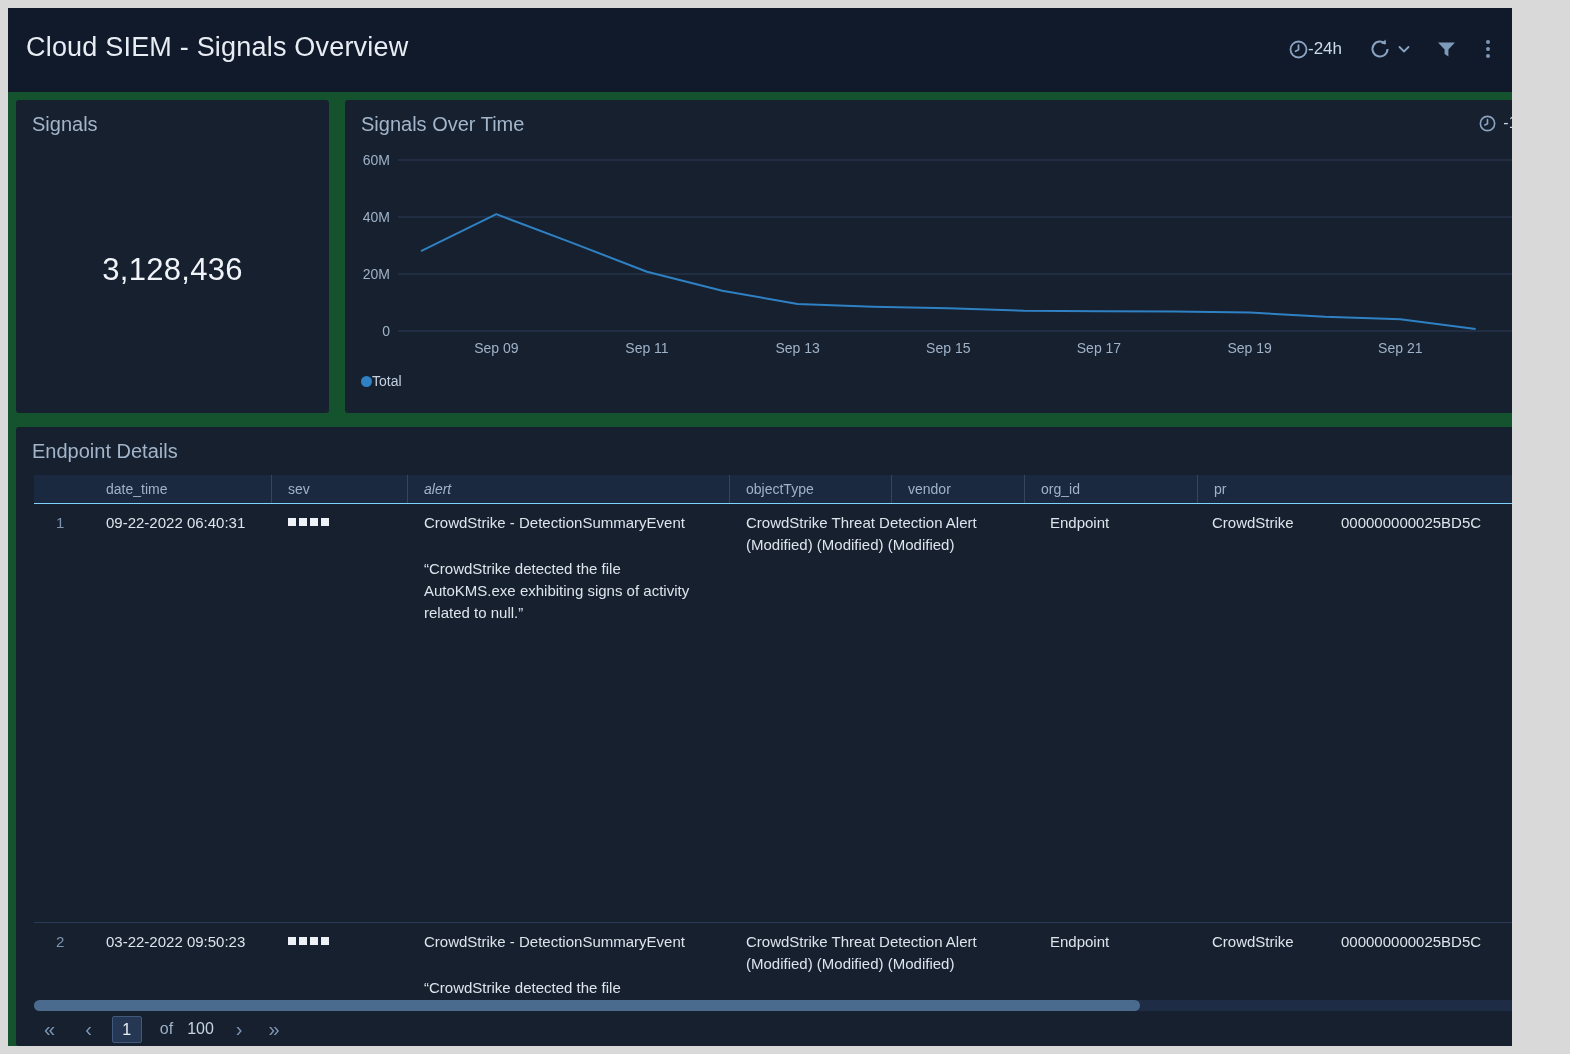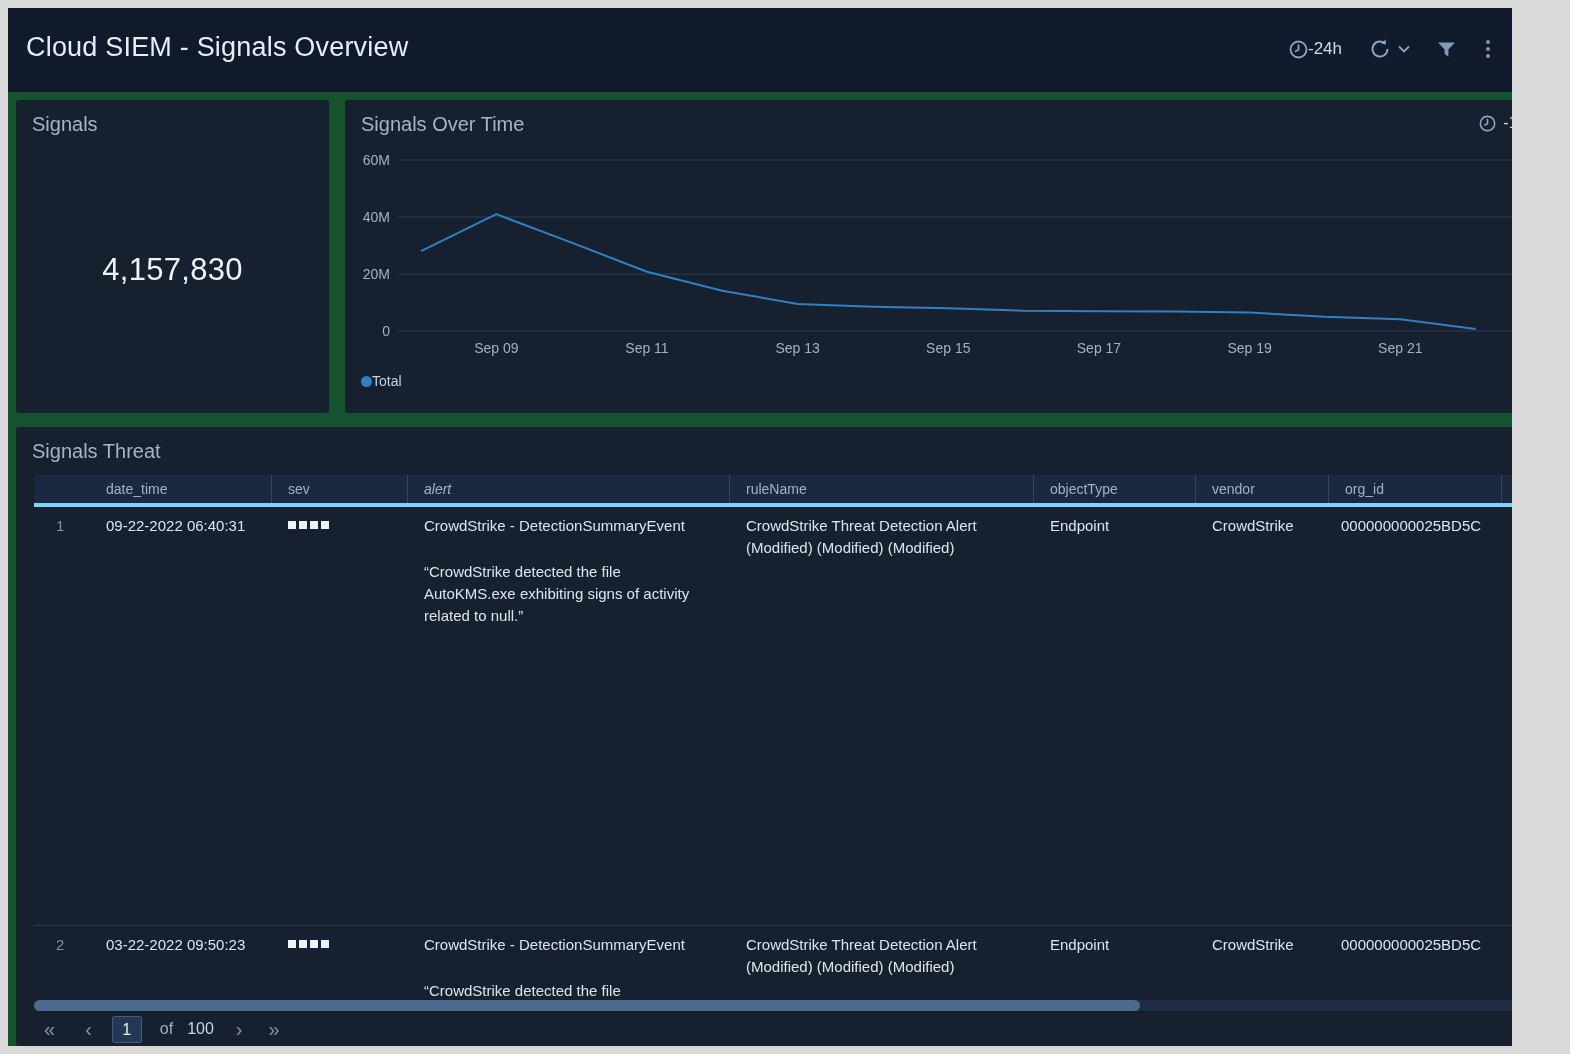--- a/index.html
+++ b/index.html
@@ -30,21 +30,21 @@
   #panel-chart{left:337px;top:92px;width:1209px;height:313px;}
   .panel-time{position:absolute;right:16px;top:14px;display:flex;align-items:center;gap:7px;font-size:16px;color:#c9d6e6;}
   #chart-svg{position:absolute;left:0;top:0;}
   .legend{position:absolute;left:16px;top:273px;display:flex;align-items:center;cursor:pointer;}
   .legend-dot{width:11px;height:11px;border-radius:50%;}
   .legend-label{font-size:14px;color:#c5d1e0;}
 
   
   #panel-details{left:8px;top:419px;width:1538px;height:619px;}
   .table-wrap{position:absolute;left:18px;top:48px;width:1511px;height:524px;overflow:hidden;}
-  .thead{display:flex;height:28px;background:#1b2940;border-bottom:4px solid #7dd3fc;}
+  .thead{display:flex;height:28px;background:#1b2940;border-bottom:1px solid #7dd3fc;}
   .th{box-sizing:border-box;padding:6px 0 0 16px;font-size:14px;color:#9fb2c8;white-space:nowrap;overflow:hidden;flex:none;}
   .th.sep{border-right:1px solid #33455f;}
   .tbody{position:relative;height:496px;overflow:hidden;}
   .trow{display:flex;align-items:stretch;cursor:pointer;}
   .trow.row-2{border-top:1px solid #2a3b57;}
   .td{box-sizing:border-box;flex:none;padding:8px 14px 0 16px;font-size:15px;line-height:22px;color:#dde4ec;white-space:normal;}
   .td.idx{color:#7e94ae;padding-left:22px;}
   .sev-blocks{display:flex;gap:3px;padding-top:6px;}
   .sev-sq{width:8px;height:8px;background:#eef2f7;display:block;}
   .alert-quote{margin-top:24px;}
@@ -100,21 +100,21 @@
       <div class="hc-item gap20 kebab">
           <i></i>
           <i></i>
           <i></i>
         </div>
     </div>
   </div>
 
   <div class="panel" id="panel-signals">
     <div class="panel-title">Signals</div>
-    <div class="big-number">4,157,830</div>
+    <div class="big-number">3,128,436</div>
   </div>
 
   <div class="panel" id="panel-chart">
     <div class="panel-title">Signals Over Time</div>
     <div class="panel-time">
       <svg class="icon" width="17" height="17" viewBox="0 0 19 19">
         <circle cx="9.5" cy="9.5" r="8" fill="none" stroke="#8ba4c2" stroke-width="1.8"></circle>
         <path d="M9.5 5.2 V9.7 L6.6 11.2" fill="none" stroke="#8ba4c2" stroke-width="1.8" stroke-linecap="round"></path>
       </svg>
       <span>-14D</span>
@@ -137,29 +137,28 @@
         <text x="1055.29" y="253" text-anchor="middle" fill="#9fb2c8" font-size="14">Sep 21</text>
         <polyline points="76,151.2 151.32999999999998,114.14999999999999 226.66,142.64999999999998 301.99,171.72 377.32,190.815 452.65,203.925 527.98,206.775 603.31,208.2 678.64,210.765 753.97,211.335 829.3,211.62 904.63,212.475 979.96,216.75 1055.29,219.315 1130.62,229.005" fill="none" stroke="#2f81c4" stroke-width="2" stroke-linejoin="round"></polyline>
       </svg>
     <div class="legend">
       <span class="legend-dot" style="background: rgb(47, 129, 196);"></span>
       <span class="legend-label">Total</span>
     </div>
   </div>
 
   <div class="panel" id="panel-details">
-    <div class="panel-title">Signals Threat</div>
+    <div class="panel-title">Endpoint Details</div>
 
     <div class="table-wrap">
       <div class="thead" id="table-header-row">
           <div class="th" style="width: 56px;"></div>
           <div class="th sep" style="width: 182px;">date_time</div>
           <div class="th sep" style="width: 136px;">sev</div>
           <div class="th sep" style="width: 322px; font-style: italic;">alert</div>
-          <div class="th sep" style="width: 304px;">ruleName</div>
           <div class="th sep" style="width: 162px;">objectType</div>
           <div class="th sep" style="width: 133px;">vendor</div>
           <div class="th sep" style="width: 173px;">org_id</div>
           <div class="th" style="width: 60px;">pr</div>
         </div>
       <div class="tbody" id="table-body">
           <div class="trow" style="min-height: 418px;">
             <div class="td idx" style="width: 56px;">1</div>
             <div class="td " style="width: 182px;">09-22-2022 06:40:31</div>
             <div class="td " style="width: 136px;">

